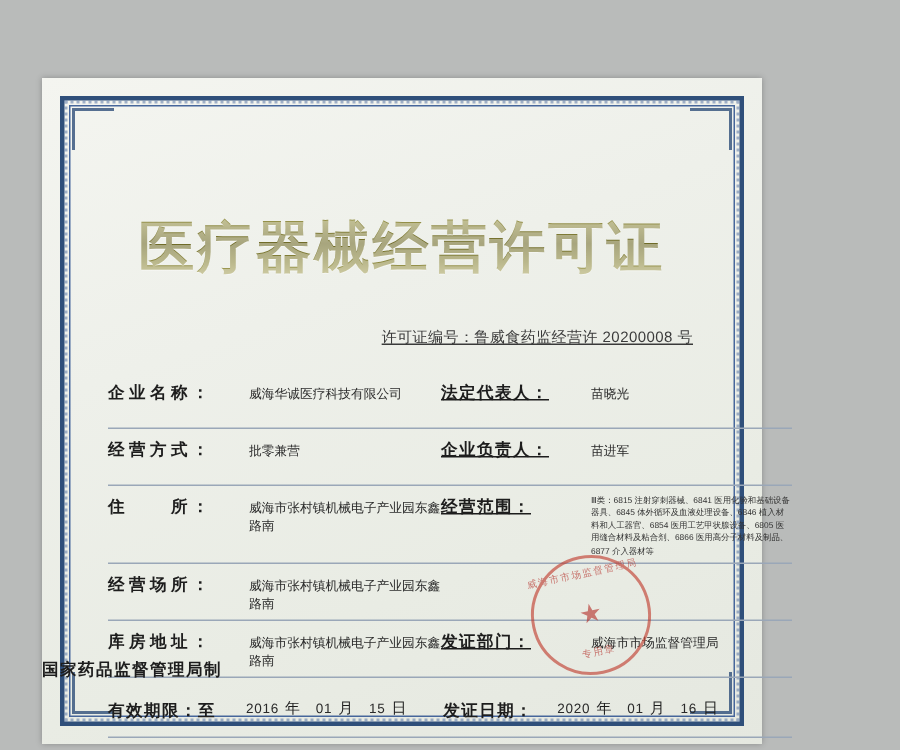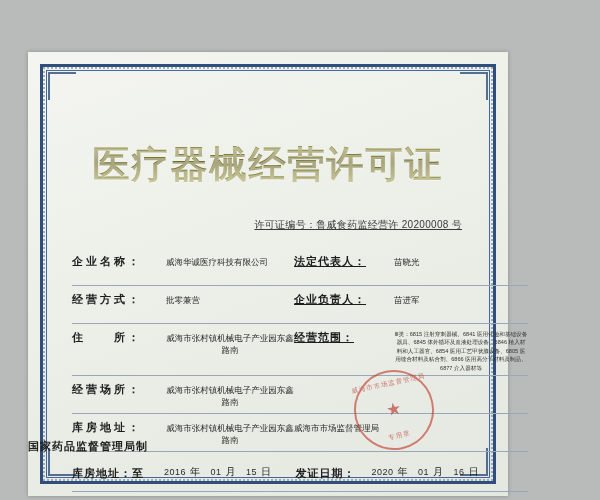--- a/index.html
+++ b/index.html
@@ -134,21 +134,20 @@
   }
   .label.wide { letter-spacing: 1px; }
   .label.right-lbl { width: 80px; text-decoration: underline; }
 
   .value {
     font-size: 8.5px;
     color: #2a2a2a;
     line-height: 1.45;
     padding-top: 4px;
     word-break: break-all;
-    text-align: center;
   }
   .value.tiny {
     font-size: 5.6px;
     line-height: 1.5;
     color: #333;
     padding-top: 2px;
   }
 
   
   .daterow {
@@ -290,26 +289,27 @@
           <div class="value tiny"></div>
         </div>
       </div>
 
       <div class="row">
         <div class="cell left">
           <div class="label">库房地址：</div>
           <div class="value">威海市张村镇机械电子产业园东鑫路南</div>
         </div>
         <div class="cell right">
+          <div class="label right-lbl wide">发证部门：</div>
           <div class="value">威海市市场监督管理局</div>
         </div>
       </div>
 
       <div class="daterow">
-        <div class="label wide" style="width:88px;">库房地址：至</div>
+        <div class="label wide" style="width:88px;">有效期限：至</div>
         <div class="dateblock">
           <span class="num">2016</span>
           <span class="zh">年</span>
           <span class="num">01</span>
           <span class="zh">月</span>
           <span class="num">15</span>
           <span class="zh">日</span>
         </div>
         <div class="label wide" style="width:72px; margin-left:18px;">发证日期：</div>
         <div class="dateblock">

